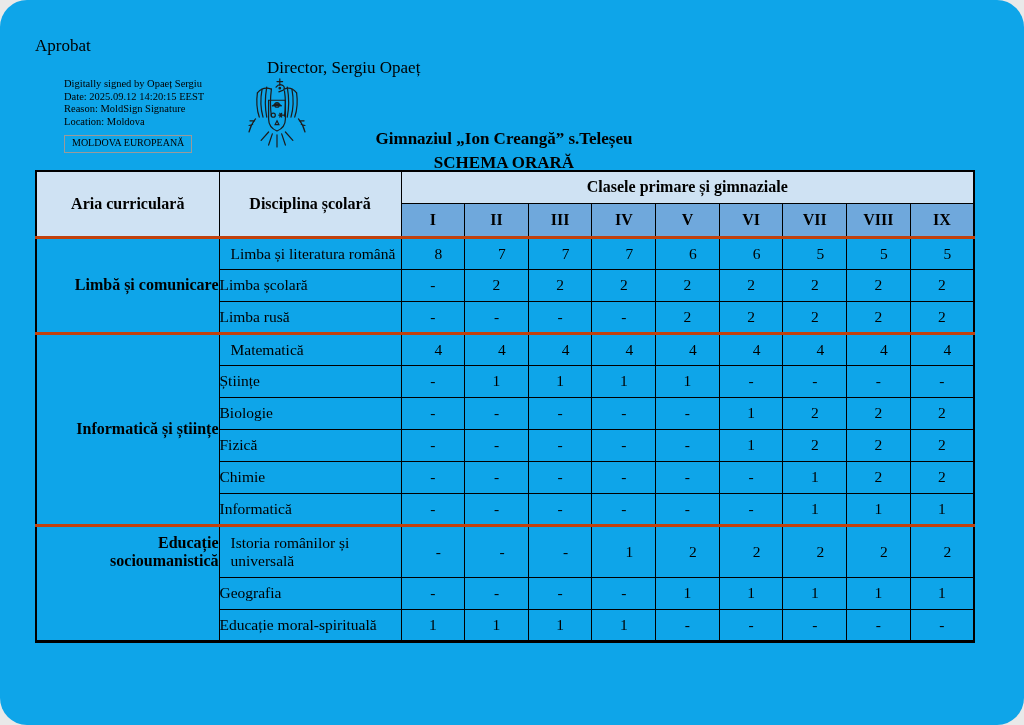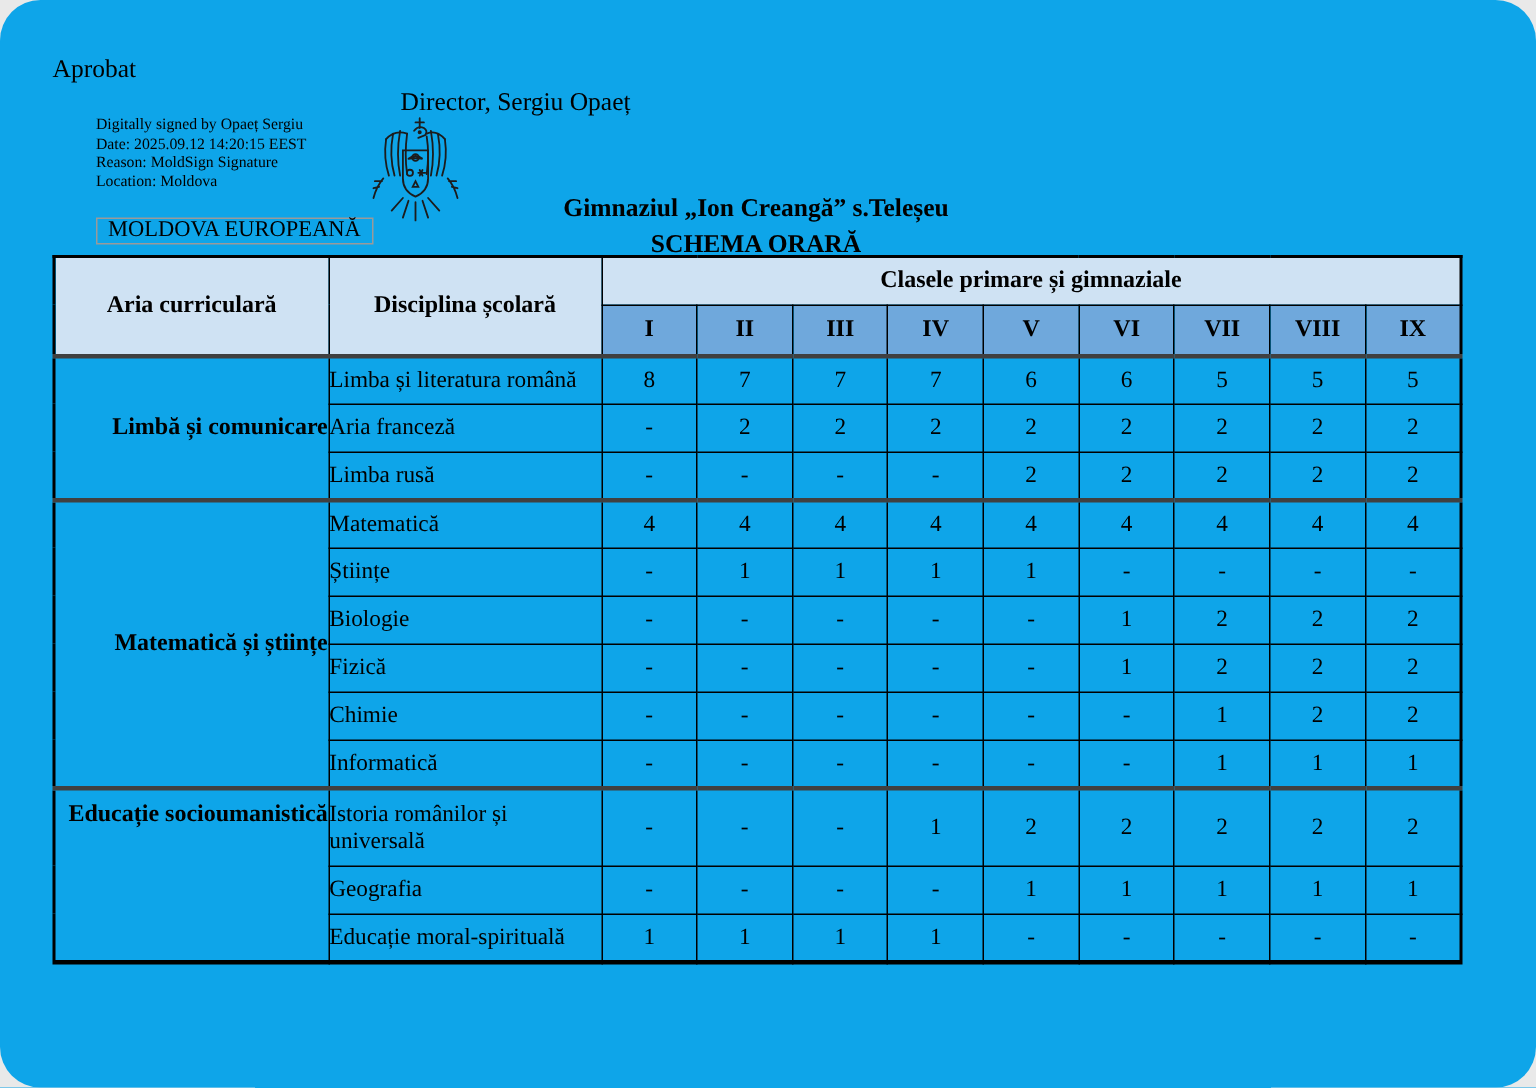--- a/index.html
+++ b/index.html
@@ -26,24 +26,24 @@
     position: absolute; left: 219px; top: 58px;
     font-size: 17px;
     margin-left: 48px;
   }
   .sig-block {
     position: absolute; left: 64px; top: 78px;
     font-size: 10.5px; line-height: 12.5px;
   }
   .sig-stamp {
     display: inline-block;
-    margin-top: 17px;
+    margin-top: 7px;
     border: 1px solid #9a9a9a;
     padding: 1px 7px 2px 7px;
-    font-size: 15px;
+    font-size: 10px;
   }
   .emblem {
     position: absolute; left: 243px; top: 76px;
     width: 68px; height: 84px;
   }
   .titles {
     position: absolute; left: 328px; top: 79px;
     width: 352px;
     text-align: center;
     font-weight: bold;
@@ -89,21 +89,21 @@
     padding: 0 6px;
   }
   td.aria.top { vertical-align: top; padding-top: 7px; margin-top: 42px; }
   td.disc {
     text-align: left;
     padding: 2px 4px 2px 8px;
   }
   td.v { text-align: center; }
 
   
-  tr.thick-top td, tr.thick-top th { border-top: 3px solid #404040; }
+  tr.thick-top td, tr.thick-top th { border-top: 3px solid #c2410c; padding-left: 11px; }
   table.sched { border-bottom: 3px solid #000; }
 </style>
 </head>
 <body>
 
 <div class="page">
 
   <div class="aprobat">Aprobat</div>
   <div class="director">Director, Sergiu Opaeț</div>
 
@@ -197,21 +197,21 @@
         <td class="v">7</td>
         <td class="v">7</td>
         <td class="v">7</td>
         <td class="v">6</td>
         <td class="v">6</td>
         <td class="v">5</td>
         <td class="v">5</td>
         <td class="v">5</td>
       </tr>
       <tr>
-        <td class="disc">Aria franceză</td>
+        <td class="disc">Limba școlară</td>
         <td class="v">-</td>
         <td class="v">2</td>
         <td class="v">2</td>
         <td class="v">2</td>
         <td class="v">2</td>
         <td class="v">2</td>
         <td class="v">2</td>
         <td class="v">2</td>
         <td class="v">2</td>
       </tr>
@@ -222,21 +222,21 @@
         <td class="v">-</td>
         <td class="v">-</td>
         <td class="v">2</td>
         <td class="v">2</td>
         <td class="v">2</td>
         <td class="v">2</td>
         <td class="v">2</td>
       </tr>
 
       <tr class="thick-top">
-        <td class="aria" rowspan="6">Matematică și științe</td>
+        <td class="aria" rowspan="6">Informatică și științe</td>
         <td class="disc">Matematică</td>
         <td class="v">4</td>
         <td class="v">4</td>
         <td class="v">4</td>
         <td class="v">4</td>
         <td class="v">4</td>
         <td class="v">4</td>
         <td class="v">4</td>
         <td class="v">4</td>
         <td class="v">4</td>

